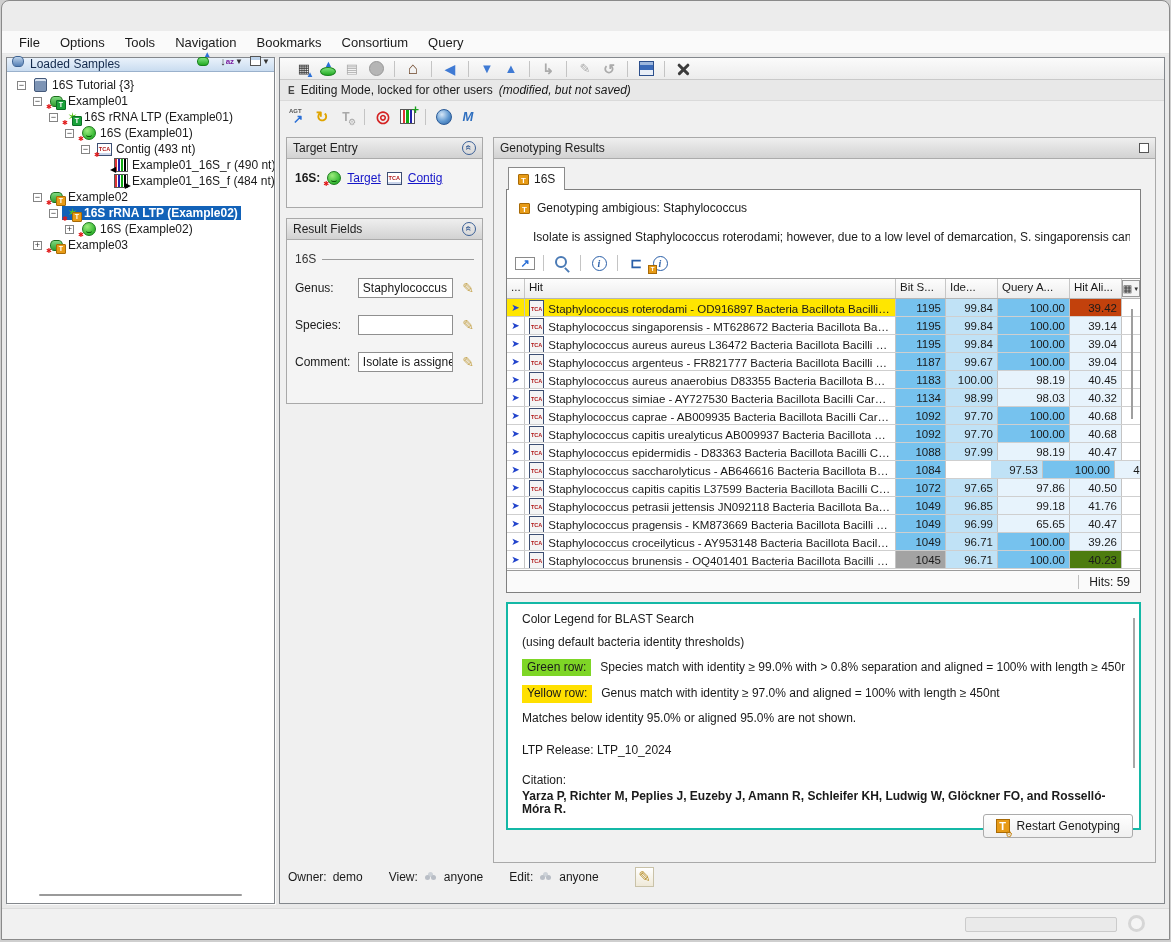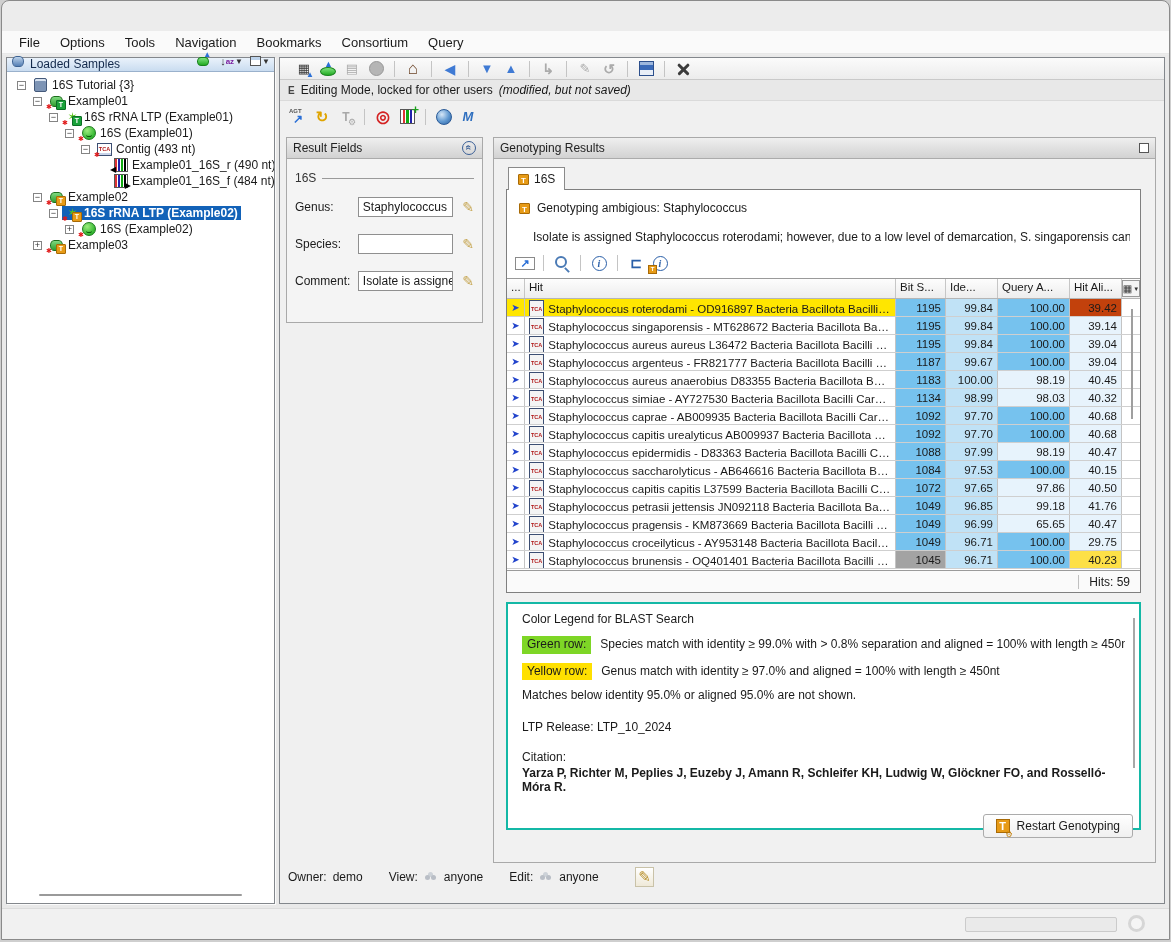--- a/index.html
+++ b/index.html
@@ -389,20 +389,35 @@
           <span class="tb i-task-settings-disabled"></span>
           <span class="tsep"></span>
           <span class="tb i-genotype-target"></span>
           <span class="tb i-add-chromatogram"></span>
           <span class="tsep"></span>
           <span class="tb i-web-search"></span>
           <span class="tb i-bookmark-m"></span>
         </div>
 
       <div class="side-col">
+        <div class="mini-panel">
+          <div class="gray-hdr">
+            <span>Target Entry</span>
+            <span class="collapse-circle"></span>
+          </div>
+          <div id="target-body">
+            <b>16S:</b>
+            <span class="ticon ti-smiley">
+                <span class="badge-star">✱</span>
+              </span>
+            <a class="link">Target</a>
+            <span class="ticon ti-contig"></span>
+            <a class="link">Contig</a>
+          </div>
+        </div>
 
         <div class="mini-panel">
           <div class="gray-hdr">
             <span>Result Fields</span>
             <span class="collapse-circle"></span>
           </div>
           <div id="result-body">
             <div class="group-label">
               <span>16S</span>
                 <span class="rule"></span>
@@ -555,21 +570,21 @@
                   <span class="td num" style="width: 52px; flex: 0 0 52px; background: rgb(192, 226, 246);">97.99</span>
                   <span class="td num" style="width: 72px; flex: 0 0 72px; background: rgb(231, 243, 252);">98.19</span>
                   <span class="td num" style="width: 52px; flex: 0 0 52px; background: rgb(231, 243, 252);">40.47</span>
                 </div>
                 <div class="trow">
                   <span class="td" style="width: 18px; flex: 0 0 18px; justify-content: center;">
                     <span class="arrow-glyph">➤</span>
                   </span>
                   <span class="td hitc" style="width: 371px; flex: 0 0 371px; text-overflow: ellipsis;"><span class="tca-mini">TCA</span>Staphylococcus saccharolyticus - AB646616 Bacteria Bacillota Bacilli Caryopha...</span>
                   <span class="td num" style="width: 50px; flex: 0 0 50px; background: rgb(118, 194, 238);">1084</span>
-                  <span class="td num" style="width: 52px; flex: 0 0 52px; background: rgb(192, 226, 246);">97.53</span>
+                  <span class="td num" style="width: 52px; flex: 0 0 52px; background: rgb(192, 226, 246); margin-left: 45px;">97.53</span>
                   <span class="td num" style="width: 72px; flex: 0 0 72px; background: rgb(118, 194, 238);">100.00</span>
                   <span class="td num" style="width: 52px; flex: 0 0 52px; background: rgb(231, 243, 252);">40.15</span>
                 </div>
                 <div class="trow">
                   <span class="td" style="width: 18px; flex: 0 0 18px; justify-content: center;">
                     <span class="arrow-glyph">➤</span>
                   </span>
                   <span class="td hitc" style="width: 371px; flex: 0 0 371px; text-overflow: ellipsis;"><span class="tca-mini">TCA</span>Staphylococcus capitis capitis L37599 Bacteria Bacillota Bacilli Caryophanales ...</span>
                   <span class="td num" style="width: 50px; flex: 0 0 50px; background: rgb(118, 194, 238);">1072</span>
                   <span class="td num" style="width: 52px; flex: 0 0 52px; background: rgb(192, 226, 246);">97.65</span>
@@ -597,45 +612,46 @@
                   <span class="td num" style="width: 52px; flex: 0 0 52px; background: rgb(231, 243, 252);">40.47</span>
                 </div>
                 <div class="trow">
                   <span class="td" style="width: 18px; flex: 0 0 18px; justify-content: center;">
                     <span class="arrow-glyph">➤</span>
                   </span>
                   <span class="td hitc" style="width: 371px; flex: 0 0 371px; text-overflow: ellipsis;"><span class="tca-mini">TCA</span>Staphylococcus croceilyticus - AY953148 Bacteria Bacillota Bacilli Caryophanal...</span>
                   <span class="td num" style="width: 50px; flex: 0 0 50px; background: rgb(118, 194, 238);">1049</span>
                   <span class="td num" style="width: 52px; flex: 0 0 52px; background: rgb(192, 226, 246);">96.71</span>
                   <span class="td num" style="width: 72px; flex: 0 0 72px; background: rgb(118, 194, 238);">100.00</span>
-                  <span class="td num" style="width: 52px; flex: 0 0 52px; background: rgb(231, 243, 252);">29.75</span>
+                  <span class="td num" style="width: 52px; flex: 0 0 52px; background: rgb(231, 243, 252);">39.26</span>
                 </div>
                 <div class="trow">
                   <span class="td" style="width: 18px; flex: 0 0 18px; justify-content: center;">
                     <span class="arrow-glyph">➤</span>
                   </span>
                   <span class="td hitc" style="width: 371px; flex: 0 0 371px; text-overflow: ellipsis;"><span class="tca-mini">TCA</span>Staphylococcus brunensis - OQ401401 Bacteria Bacillota Bacilli Caryophanale...</span>
                   <span class="td num" style="width: 50px; flex: 0 0 50px; background: #a3a3a3;">1045</span>
                   <span class="td num" style="width: 52px; flex: 0 0 52px; background: rgb(192, 226, 246);">96.71</span>
                   <span class="td num" style="width: 72px; flex: 0 0 72px; background: rgb(118, 194, 238);">100.00</span>
-                  <span class="td num" style="width: 52px; flex: 0 0 52px; background: #fde047;">40.23</span>
+                  <span class="td num" style="width: 52px; flex: 0 0 52px; background: #4d7c0f;">40.23</span>
                 </div>
               </div>
             <div id="col-picker"></div>
             <div id="tbl-vscroll"></div>
           </div>
 
           <div id="hits-status">
             <span class="vsep"></span>
             <span>Hits: 59</span>
           </div>
         </div>
 
         <div id="legend-box">
           <div class="lrow">Color Legend for BLAST Search</div>
+          <div class="lrow">(using default bacteria identity thresholds)</div>
           <div class="lrow">
             <span class="chip" id="chip-green">Green row:</span><span>Species match with identity ≥ 99.0% with &gt; 0.8% separation and aligned = 100% with length ≥ 450nt</span>
           </div>
           <div class="lrow">
             <span class="chip" id="chip-yellow">Yellow row:</span><span>Genus match with identity ≥ 97.0% and aligned = 100% with length ≥ 450nt</span>
           </div>
           <div class="lrow">Matches below identity 95.0% or aligned 95.0% are not shown.</div>
           <div class="lrow" style="margin-top:18px;">LTP Release: LTP_10_2024</div>
           <div class="lrow" style="margin-top:16px;margin-bottom:2px;">Citation:</div>
           <div style="white-space:normal;">

